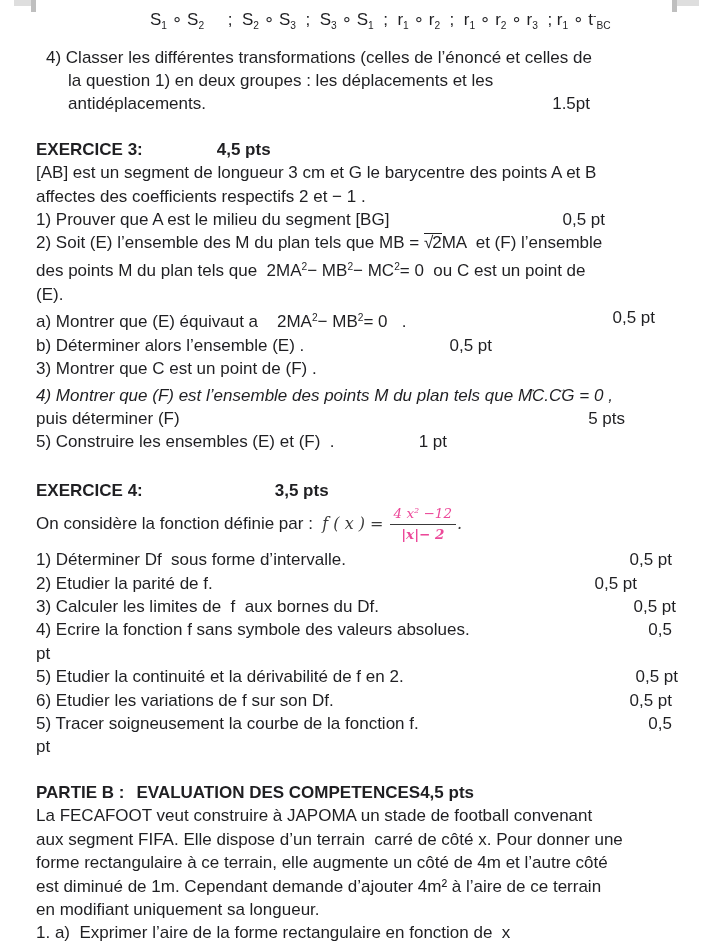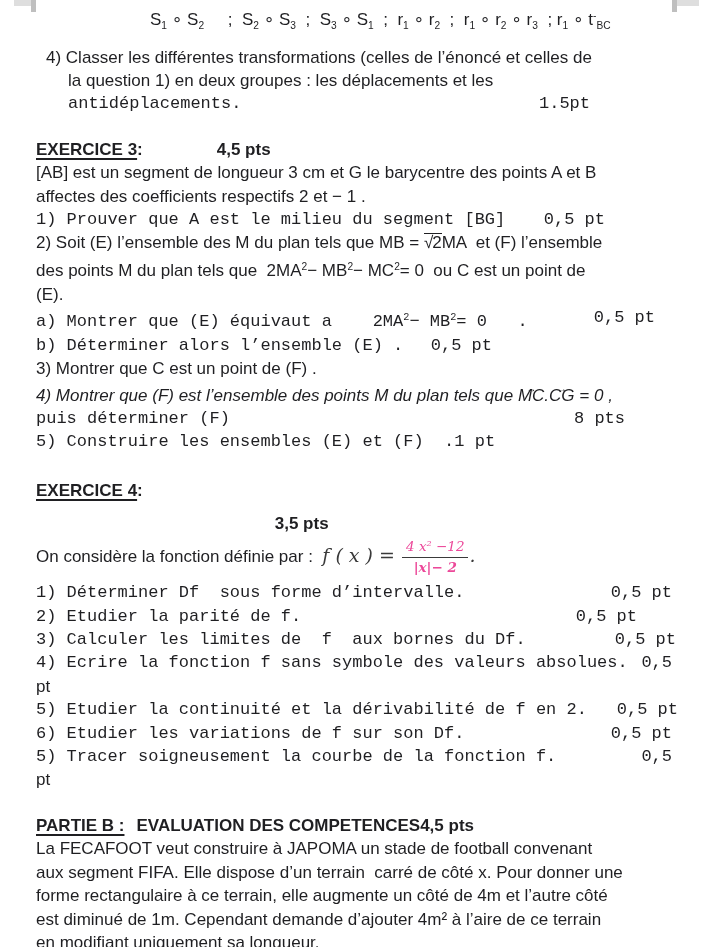--- a/index.html
+++ b/index.html
@@ -4,37 +4,37 @@
 <style>
   html,body{margin:0;padding:0;}
   body{
     width:712px;height:949px;overflow:hidden;background:#ffffff;
     font-family:"Liberation Sans","DejaVu Sans",sans-serif;
     color:#1f1f22;font-size:17px;line-height:23.4px;
   }
   .page{position:relative;width:712px;height:947px;box-sizing:border-box;
         padding:4px 34px 0 36px;overflow:hidden;}
   .line{white-space:pre;}
-  .qline{display:flex;white-space:pre;font-family:Liberation Mono, monospace;}
+  .qline{display:flex;white-space:pre;}
   .qline .pts{margin-left:auto;white-space:pre;}
   .sub{font-size:0.60em;vertical-align:-0.38em;}
   .sup{font-size:0.60em;vertical-align:0.62em;}
   .sqrt{display:inline-block;border-top:1.6px solid #1f1f22;line-height:1.02;}
   .sqrt::before{content:"√";margin-right:-1px;}
   .vec{position:relative;}
   .vec::after{content:"→";position:absolute;left:50%;transform:translateX(-50%);
               top:-0.82em;font-size:0.58em;color:#1f1f22;}
-  .math{font-family:"DejaVu Serif",serif;font-style:italic;font-size:19px;color:#3a3a3a;}
+  .math{font-family:"DejaVu Serif",serif;font-style:italic;font-size:16px;color:#3a3a3a;}
   .frac{display:inline-block;vertical-align:middle;text-align:center;
         font-family:"DejaVu Serif",serif;font-style:italic;font-size:13.5px;
         color:#ec4899;line-height:1.3;margin:0 1px;}
   .frac .num{display:block;padding:0 4px 1px;}
   .frac .den{display:block;border-top:1.4px solid #3a3a3a;padding:1px 4px 0;font-weight:bold;}
   .head{display:flex;font-weight:700;white-space:pre;}
-  .head .u{text-decoration:underline;text-decoration-thickness:1.6px;text-underline-offset:3px;}
+  .head .u{text-decoration-thickness:1.6px;text-underline-offset:3px;}
   .indent1{margin-left:10px;}
   .indent2{margin-left:32px;}
   .sec-gap{height:22px;}
   
   .mark{position:absolute;top:0;}
   .mark .bar{height:6px;width:22px;background:#dedede;}
   .mark .tick{position:absolute;top:0;width:5px;height:12px;background:#bfbfbf;}
   .mark-left{left:14px;}
   .mark-left .tick{right:0;}
   .mark-right{left:672px;}
@@ -92,34 +92,34 @@
     </div>
     <div class="qline">
       <span>b) Déterminer alors l’ensemble (E) .</span>
       <span class="pts" style="margin-right:186px;">0,5 pt</span>
     </div>
     <div class="line">3) Montrer que C est un point de (F) .</div>
 
     <div class="line" style="margin-top:3px;font-style:italic;">4) Montrer que (F) est l’ensemble des points M du plan tels que <span class="vec">MC</span>.<span class="vec">CG</span> = 0 ,</div>
     <div class="qline">
       <span>puis déterminer (F)</span>
-      <span class="pts" style="margin-right:53px;">8 pts</span>
+      <span class="pts" style="margin-right:53px;">5 pts</span>
     </div>
     <div class="qline">
       <span>5) Construire les ensembles (E) et (F)  .</span>
       <span class="pts" style="margin-right:231px;">1 pt</span>
     </div>
   </div>
 
   <div class="sec-gap" style="height:25px;"></div>
 
   <div>
     <div class="head">
       <span class="u">EXERCICE 4</span><span>:</span>
-      <span style="margin-left:132px;margin-top:33px;">3,5 pts</span>
+      <span style="margin-left:132px;">3,5 pts</span>
     </div>
     <div class="line intro4">On considère la fonction définie par :  <span class="math">f ( x ) = </span><span class="frac"><span class="num">4 x<span class="sup">2</span> −12</span><span class="den">|x|− 2</span></span><span class="math">.</span></div>
 
     <div class="qline">
       <span>1) Déterminer Df  sous forme d’intervalle.</span>
       <span class="pts" style="margin-right:6px;">0,5 pt</span>
     </div>
     <div class="qline">
       <span>2) Etudier la parité de f.</span>
       <span class="pts" style="margin-right:41px;">0,5 pt</span>

